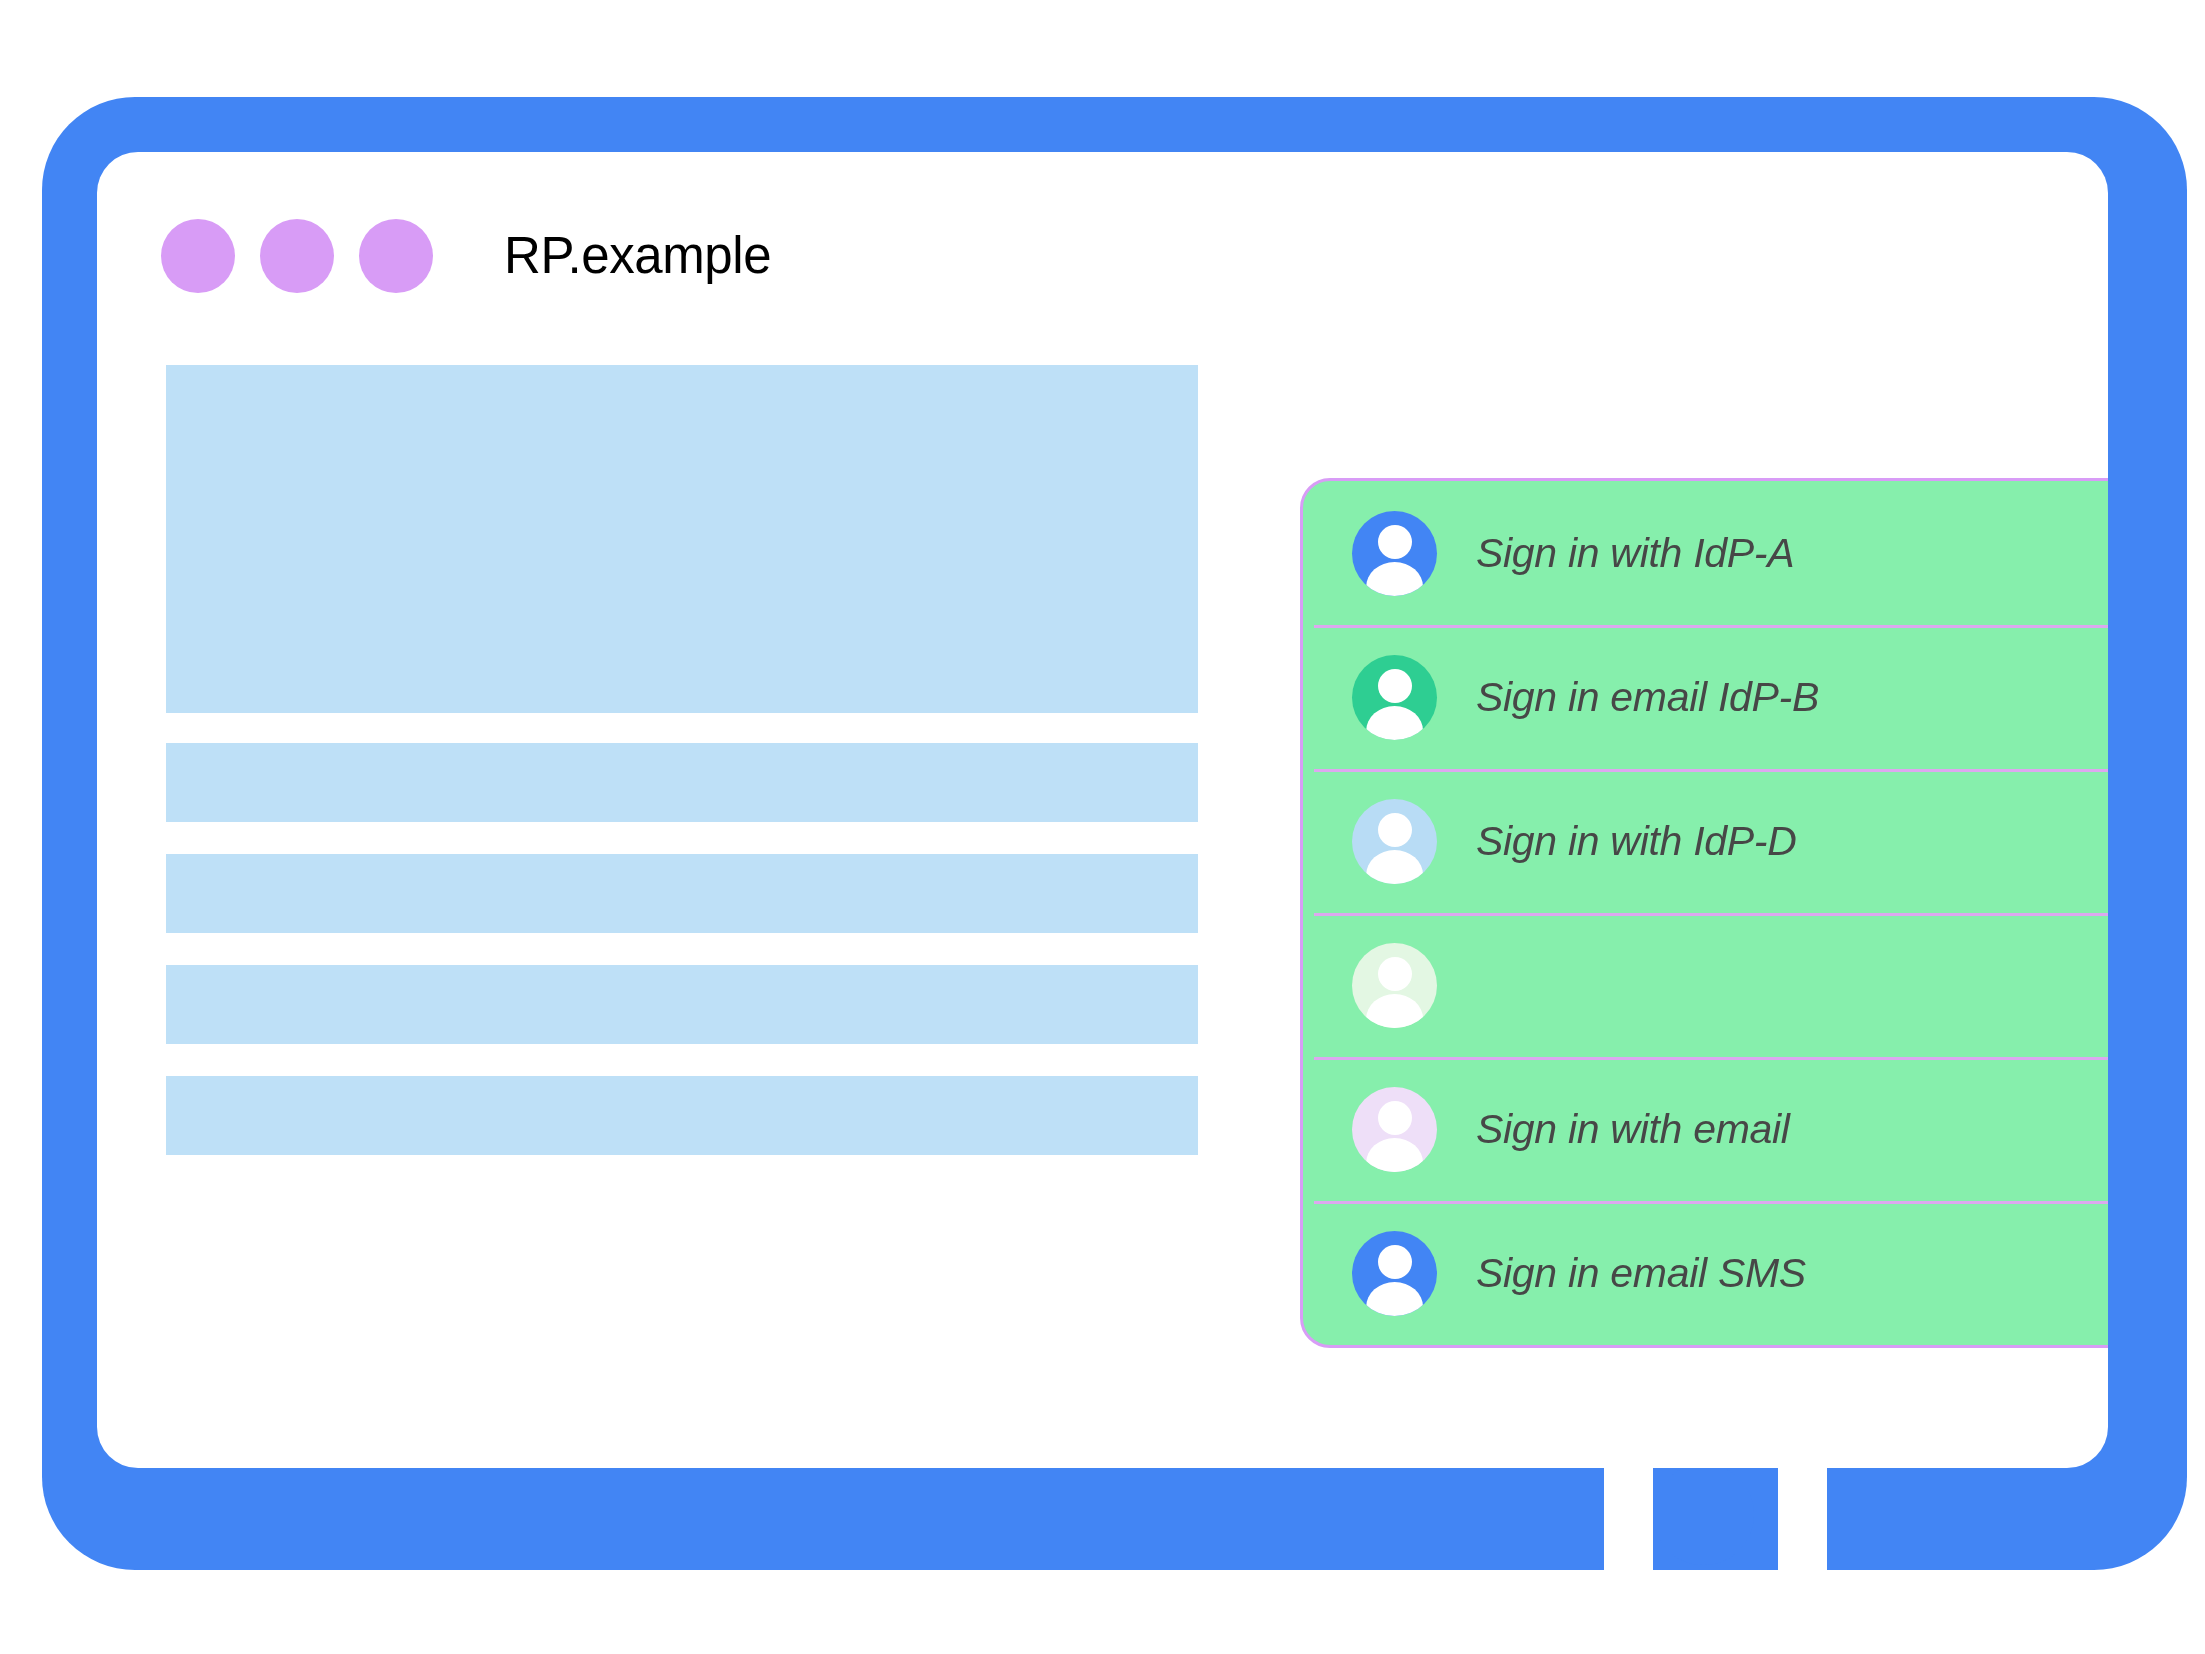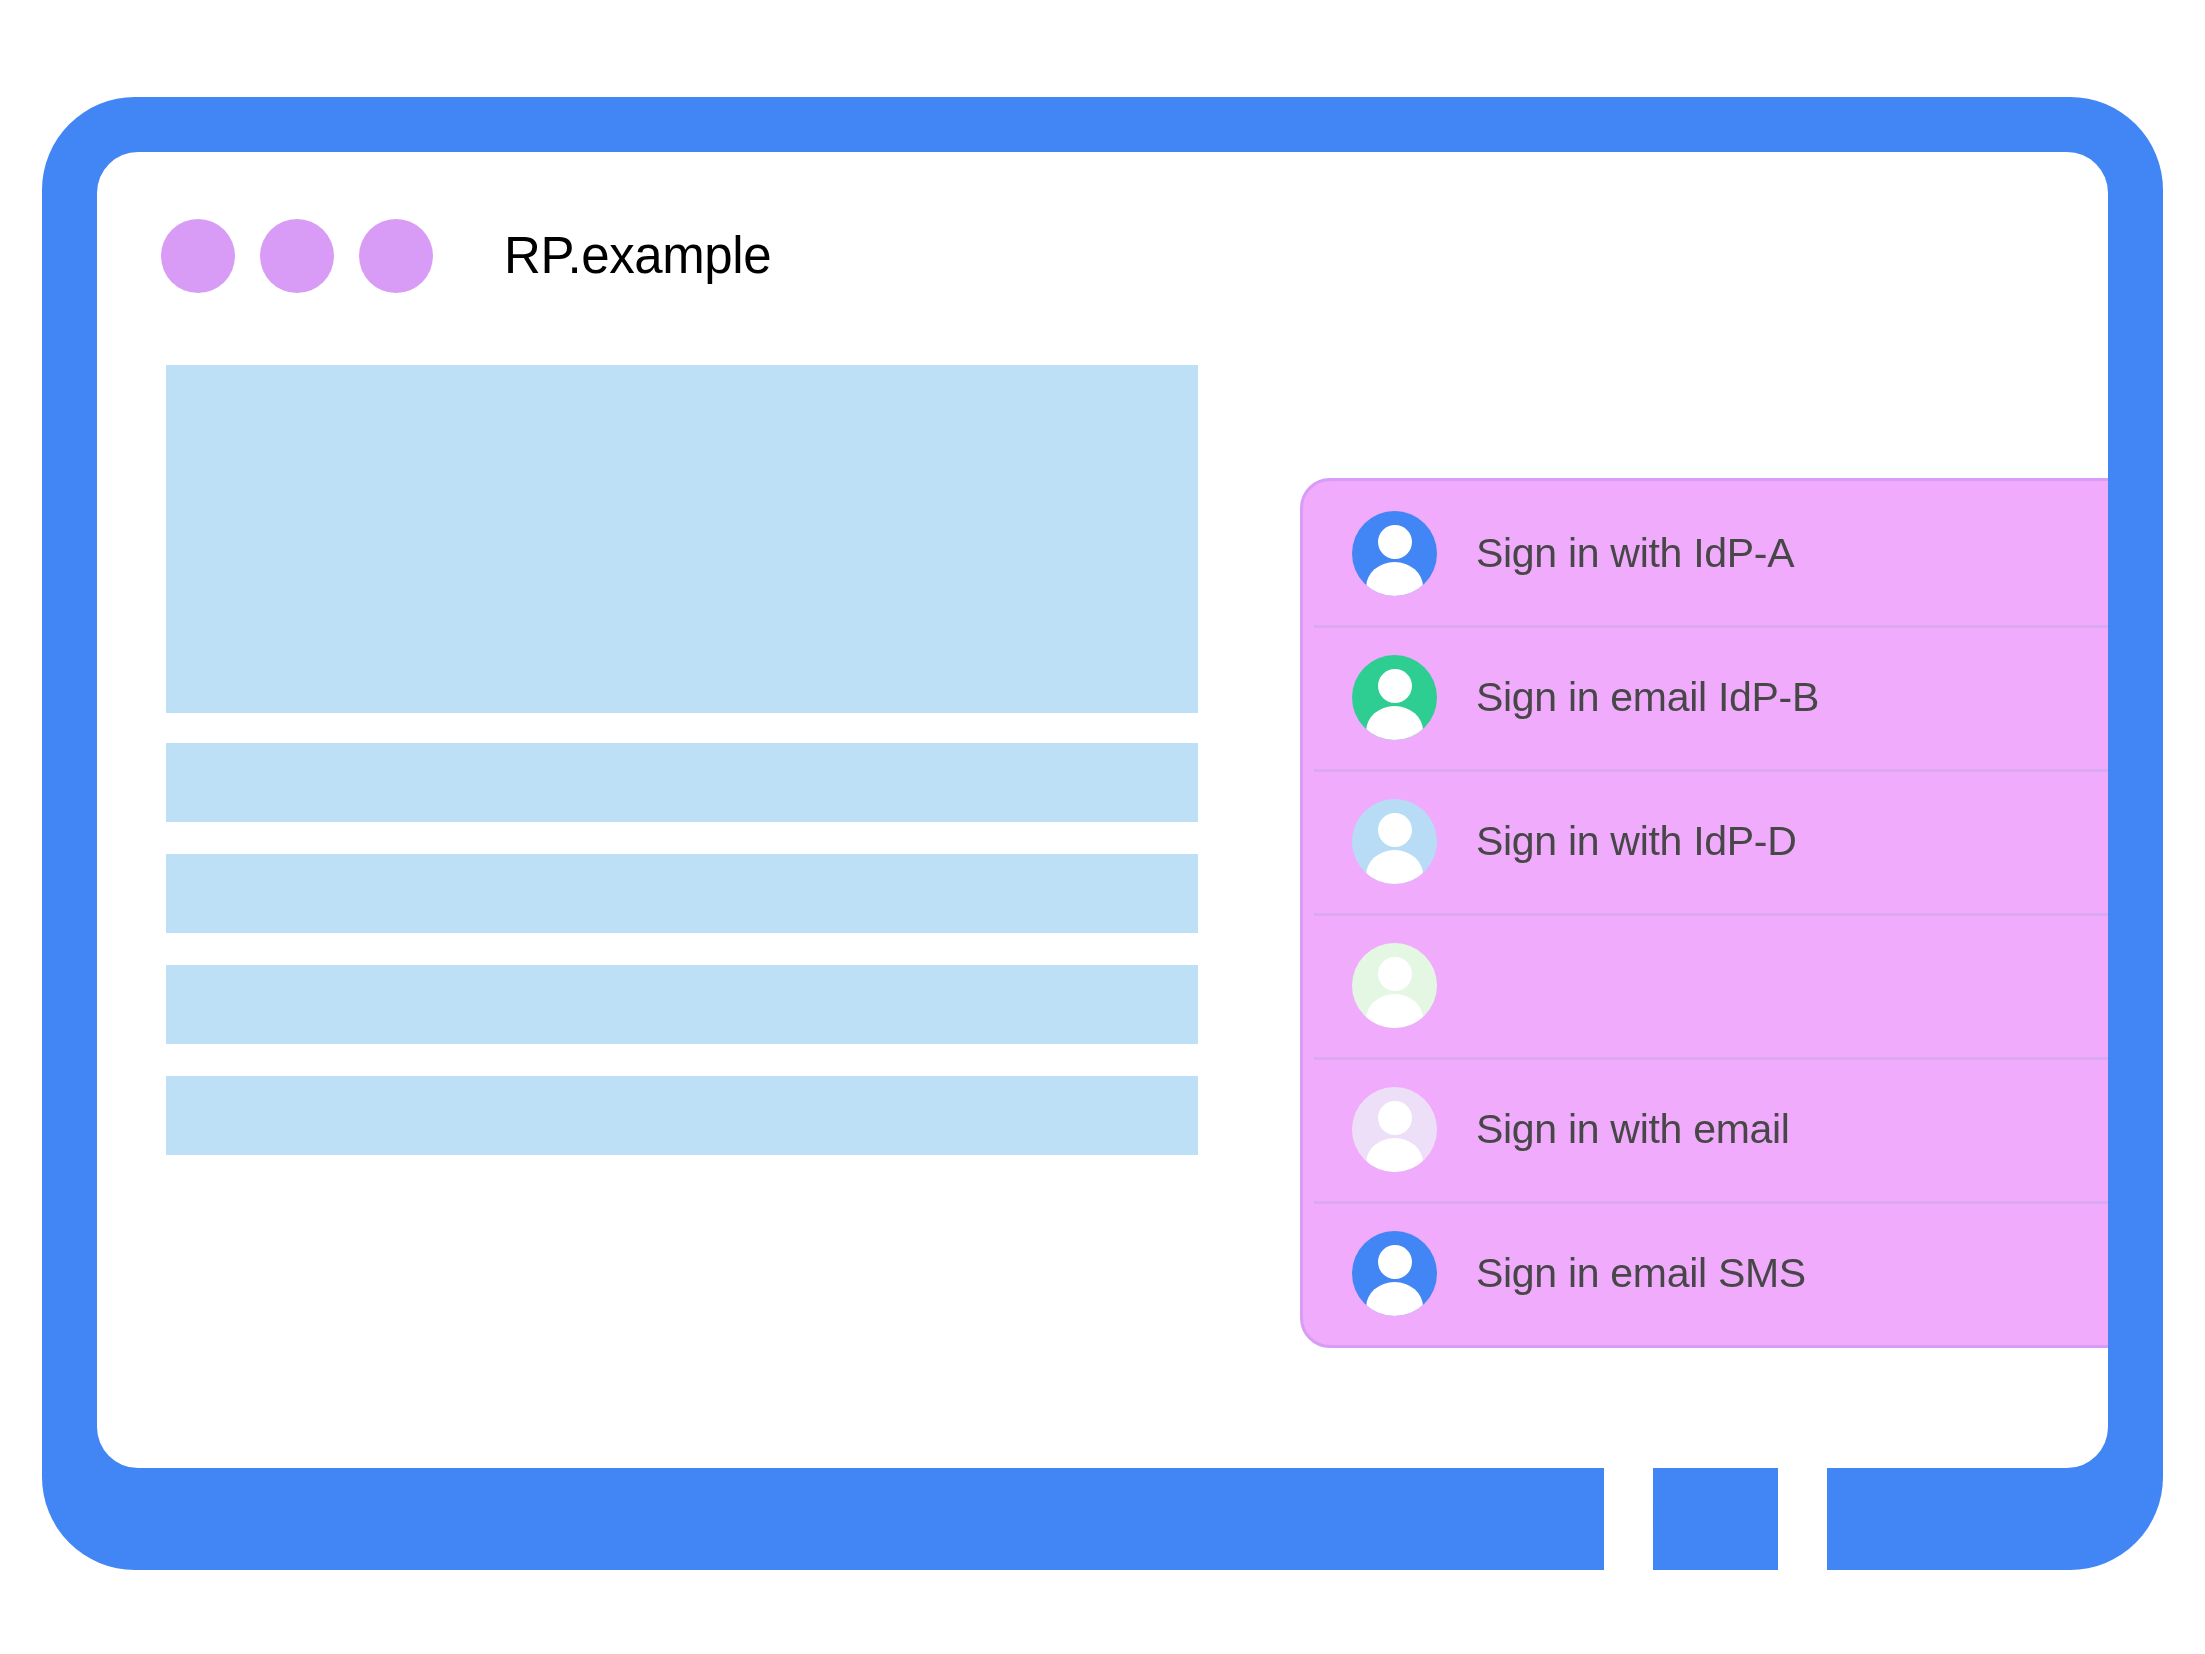--- a/index.html
+++ b/index.html
@@ -15,20 +15,21 @@
     font-family: "Liberation Sans", sans-serif;
   }
 
   
   #device-frame {
     position: absolute;
     left: 42px;
     top: 97px;
     width: 2121px;
     height: 1473px;
+    padding-left: 24px;
   }
   
   #frame-shell {
     position: absolute;
     left: 0;
     top: 0;
     right: 0;
     bottom: 0;
     background: #4285F4;
     border-radius: 93px;
@@ -104,23 +105,24 @@
   .block-hero  { height: 348px; margin-bottom: 30px; }
   .block-line  { height: 79px;  margin-bottom: 32px; }
 
   
   #signin-card {
     position: absolute;
     left: 1203px;
     top: 326px;
     width: 884px;
     box-sizing: border-box;
-    background: #f0abfc;
+    background: #86efac;
     border: 3.5px solid #D89CF6;
     border-radius: 30px;
+    font-style: italic;
   }
   .signin-row {
     display: flex;
     align-items: center;
     height: 144px;
     padding: 0 0 0 49px;
     position: relative;
     box-sizing: border-box;
   }
   .signin-row + .signin-row::before {

